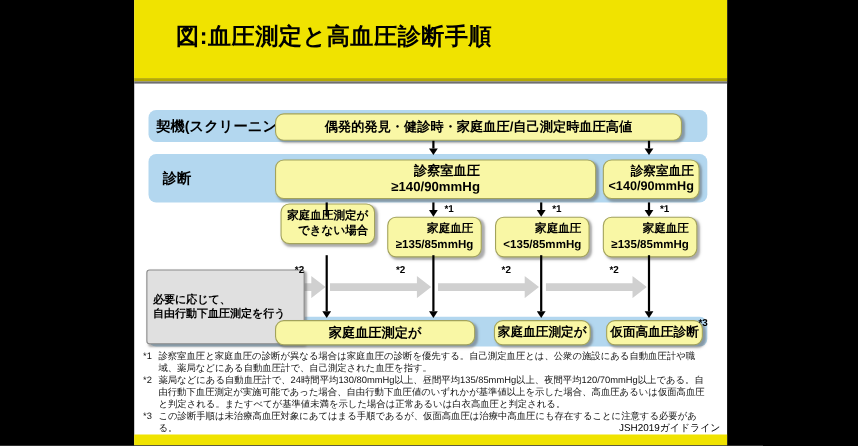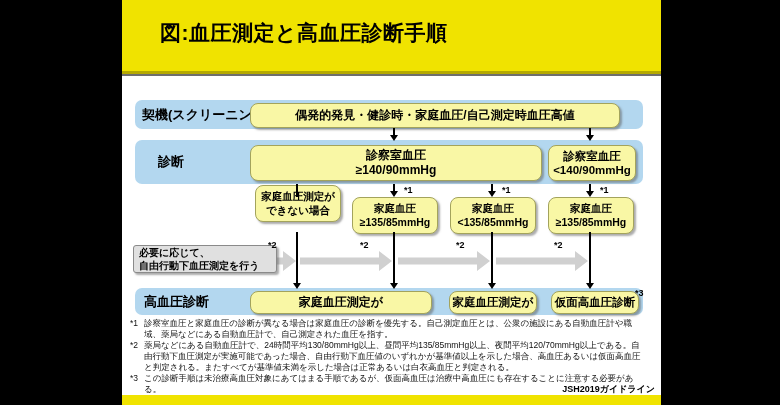--- a/index.html
+++ b/index.html
@@ -9,45 +9,45 @@
 
   .header { position:absolute; left:0; top:0; width:539px; height:71px; background:#F0E300; }
   .header-edge { position:absolute; left:0; top:71px; width:539px; height:3px; background:#B5A900; }
   .header-shadow { position:absolute; left:0; top:74px; width:539px; height:2px; background:#6E6E6E; }
   .title { position:absolute; left:38px; top:19px; font-size:21px; font-weight:bold; color:#000; letter-spacing:.5px; }
 
   .band { position:absolute; left:13px; width:508px; background:#B3D7EF; border-radius:7px; z-index:1; }
   .band-label { position:absolute; font-size:13px; font-weight:bold; color:#000; z-index:2; }
 
   .ybox { position:absolute; background:#F9F7A5; border:1px solid #A3A35C; border-radius:8px;
-          box-shadow:2px 2px 2px rgba(90,90,90,.5); color:#000; font-weight:bold; text-align:center;
+          box-shadow:2px 2px 2px rgba(90,90,90,.5); color:#000; font-weight:bold; text-align:right;
           white-space:pre-line; display:flex; align-items:center; justify-content:center;
           line-height:1.25; z-index:4; }
 
   .gbox { position:absolute; background:#E0E0E0; border:1px solid #8A8A8A; border-radius:3px;
           box-shadow:2px 2px 2px rgba(90,90,90,.5); font-size:10px; font-weight:bold; color:#000;
-          white-space:pre-line; padding:0 5px; line-height:1.3; z-index:4; }
+          white-space:pre-line; padding:20px 5px; line-height:1.3; z-index:4; }
 
   .vline, .varr { position:absolute; width:2px; background:#000; z-index:5; }
   .varr::after { content:""; position:absolute; left:-3px; bottom:-6px; width:0; height:0;
                  border-left:4px solid transparent; border-right:4px solid transparent;
                  border-top:6px solid #000; }
 
   .garr { position:absolute; height:20px; background:#D0D0D0; z-index:2;
           clip-path:polygon(0 32%, calc(100% - 13px) 32%, calc(100% - 13px) 0, 100% 50%,
                             calc(100% - 13px) 100%, calc(100% - 13px) 68%, 0 68%); }
 
   .ann { position:absolute; font-size:9px; font-weight:bold; color:#000; z-index:6; }
 
   .footnotes { position:absolute; left:8px; top:318px; width:518px; font-size:8.5px;
                line-height:11px; color:#111; }
   .fn { position:relative; padding-left:14px; }
   .fn .mk { position:absolute; left:0; top:0; }
 
-  .source { position:absolute; right:6px; top:383px; font-size:9px; font-weight:bold; color:#000; }
+  .source { position:absolute; right:6px; top:383px; font-size:9px; font-weight:normal; color:#000; }
   .bottom-bar { position:absolute; left:0; top:395px; width:539px; height:10px; background:#F0E300; }
 </style>
 </head>
 <body>
 
 <div class="stage">
   <div class="slide">
 
     <div class="header"></div>
     <div class="header-edge"></div>
@@ -55,21 +55,21 @@
     <div class="title">図:血圧測定と高血圧診断手順</div>
 
     <div class="band" style="top:100px;height:29px"></div>
     <div class="band-label" style="left:20px;top:100px;line-height:29px">契機(スクリーニング)</div>
     <div class="ybox" style="left:128px;top:103px;width:368px;height:23px;font-size:12px">偶発的発見・健診時・家庭血圧/自己測定時血圧高値</div>
 
     <div class="varr" style="left:271px;top:128px;height:7px"></div>
     <div class="varr" style="left:467px;top:128px;height:7px"></div>
 
     <div class="band" style="top:140px;height:44px"></div>
-    <div class="band-label" style="left:36px;top:140px;line-height:44px">診断</div>
+    <div class="band-label" style="left:26px;top:140px;line-height:44px">診断</div>
     <div class="ybox" style="left:128px;top:145px;width:290px;height:34px;font-size:12px">診察室血圧
 ≥140/90mmHg</div>
     <div class="ybox" style="left:426px;top:145px;width:86px;height:34px;font-size:11.5px">診察室血圧
 &lt;140/90mmHg</div>
 
     <div class="vline" style="left:174px;top:184px;height:13px"></div>
     <div class="varr" style="left:271px;top:184px;height:7px"></div>
     <div class="varr" style="left:369px;top:184px;height:7px"></div>
     <div class="varr" style="left:467px;top:184px;height:7px"></div>
     <div class="ann" style="left:282px;top:185px">*1</div>

